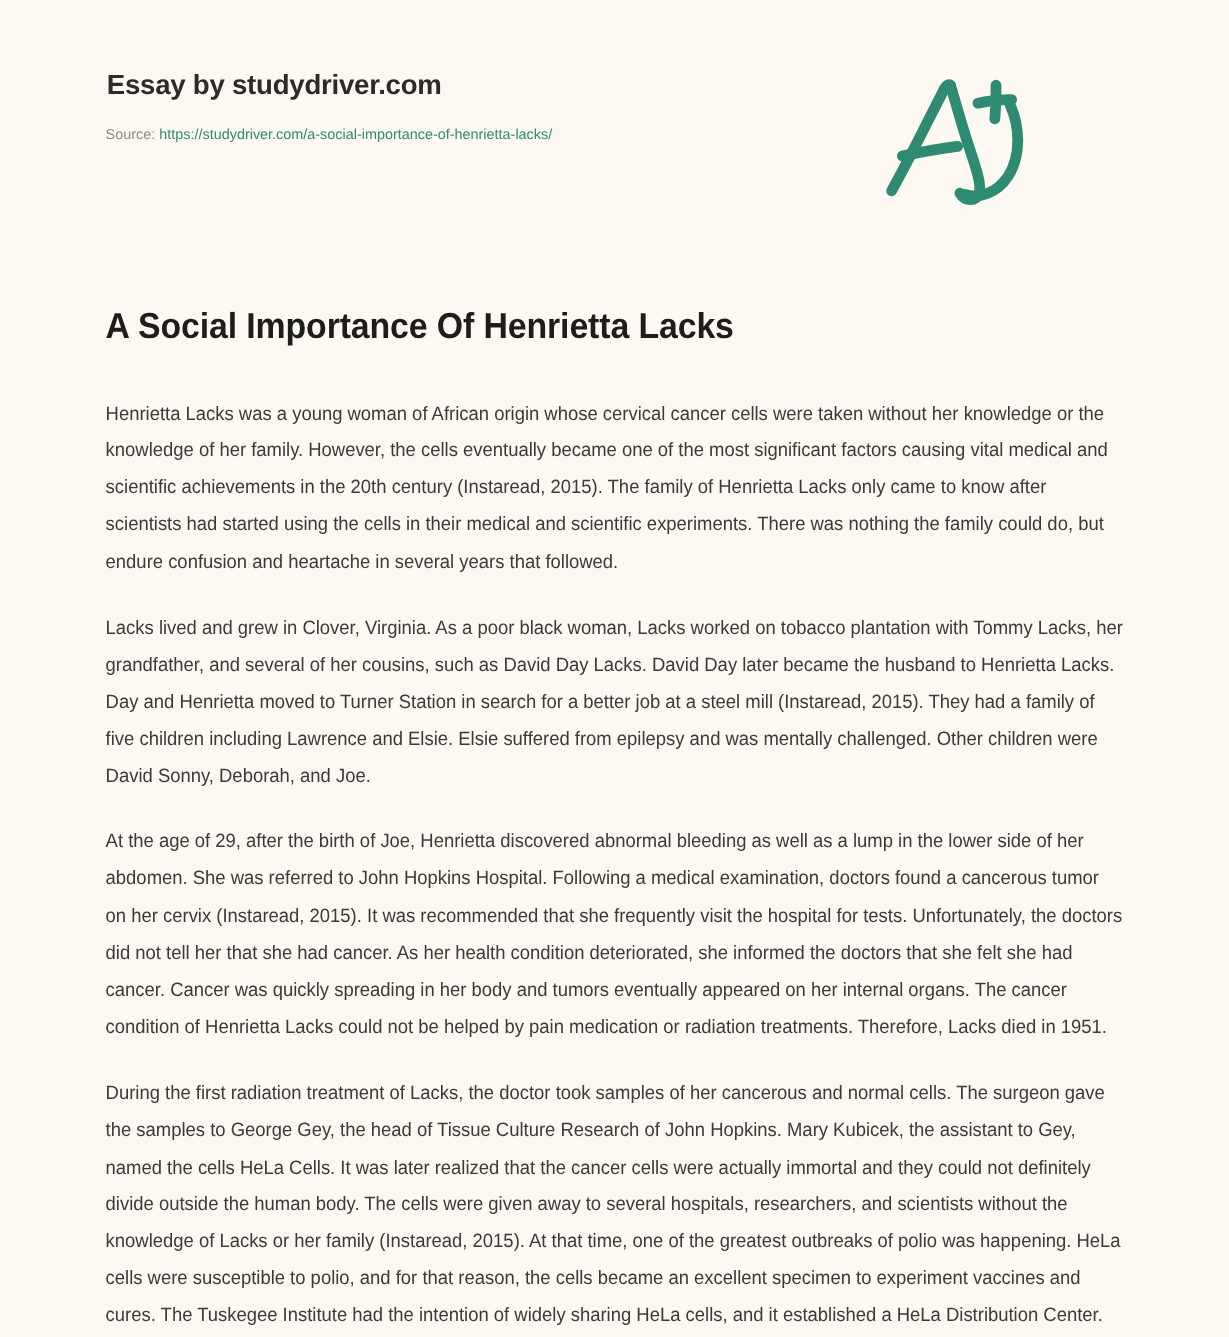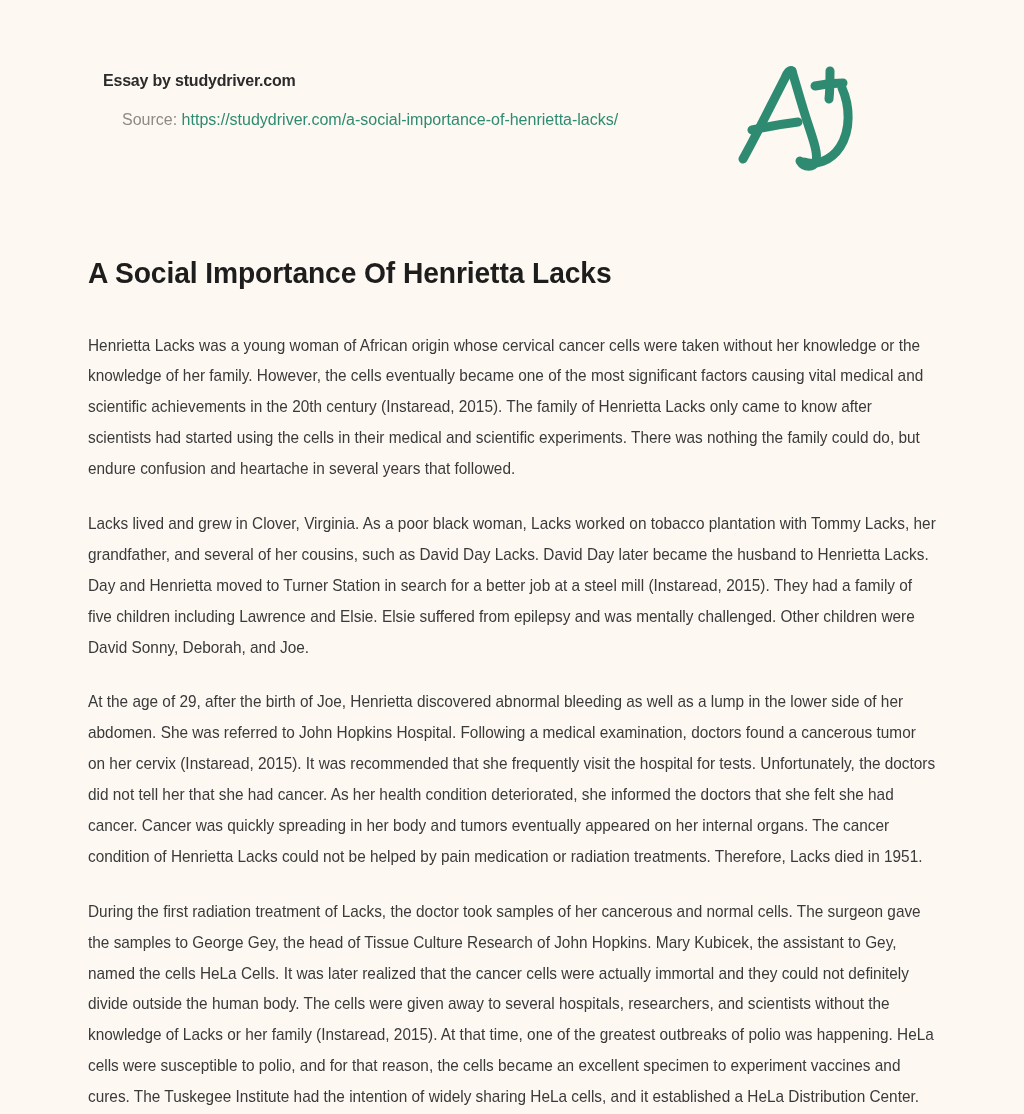--- a/index.html
+++ b/index.html
@@ -24,35 +24,34 @@
 
   
   .header {
     position: relative;
     padding-top: 56px;
     height: 170px;
     box-sizing: border-box;
   }
 
   .essay-by {
-    font-size: 16px;
+    font-size: 23px;
     font-weight: bold;
     color: #2b2b2b;
     letter-spacing: -0.2px;
     line-height: 1.2;
-    margin: 15px;
+    margin: 1px;
   }
 
   .source-line {
     margin-top: 20px;
-    font-size: 16px;
+    font-size: 12px;
     color: #8e8a85;
     line-height: 1.3;
     white-space: nowrap;
-    margin-left: 34px;
   }
 
   .source-label {
     color: #8e8a85;
   }
 
   .source-url {
     color: #2e8b72;
     text-decoration: none;
   }

